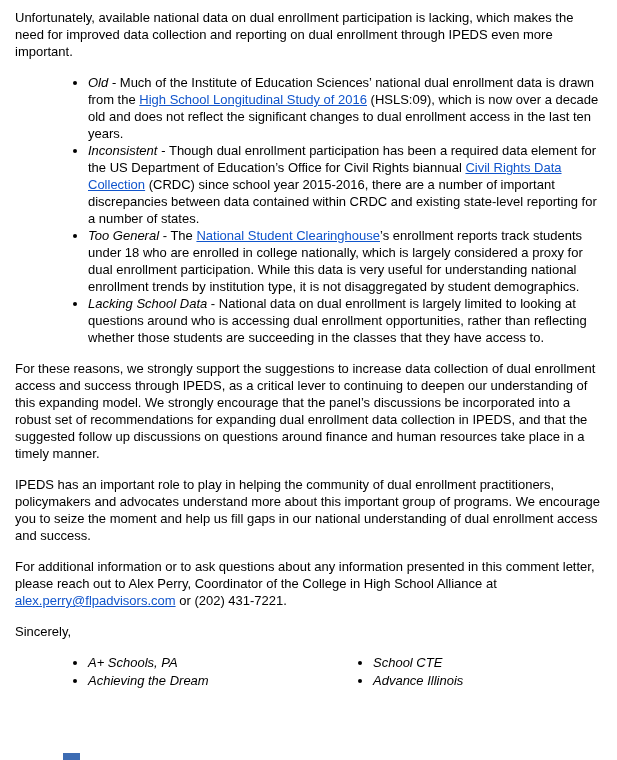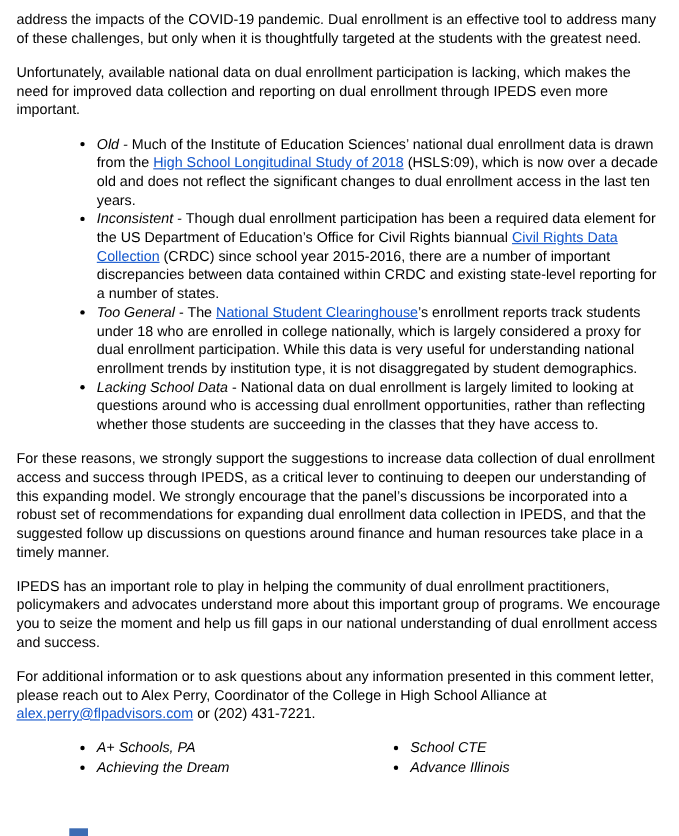--- a/index.html
+++ b/index.html
@@ -73,38 +73,38 @@
     width: 17px;
     height: 7px;
     background: var(--artifact-color, #3d6cb3);
   }
 </style>
 </head>
 <body>
 
 <div class="page">
 
-  <p>address the impacts of the COVID-19 pandemic. Dual enrollment is an effective tool to address many of these challenges, but only when it is thoughtfully targeted at the students with the greatest need.</p>
 
   <p>Unfortunately, available national data on dual enrollment participation is lacking, which makes the need for improved data collection and reporting on dual enrollment through IPEDS even more important.</p>
 
 
   <ul class="issues">
-    <li><span class="bi">Old - </span><span>Much of the Institute of Education Sciences’ national dual enrollment data is drawn from the </span><a href="#" class="doc-link">High School Longitudinal Study of 2018</a><span> (HSLS:09), which is now over a decade old and does not reflect the significant changes to dual enrollment access in the last ten years.</span></li>
+    <li><span class="bi">Old - </span><span>Much of the Institute of Education Sciences’ national dual enrollment data is drawn from the </span><a href="#" class="doc-link">High School Longitudinal Study of 2016</a><span> (HSLS:09), which is now over a decade old and does not reflect the significant changes to dual enrollment access in the last ten years.</span></li>
     <li><span class="bi">Inconsistent - </span><span>Though dual enrollment participation has been a required data element for the US Department of Education’s Office for Civil Rights biannual </span><a href="#" class="doc-link">Civil Rights Data Collection</a><span> (CRDC) since school year 2015-2016, there are a number of important discrepancies between data contained within CRDC and existing state-level reporting for a number of states.</span></li>
     <li><span class="bi">Too General</span><span> - The </span><a href="#" class="doc-link">National Student Clearinghouse</a><span>’s enrollment reports track students under 18 who are enrolled in college nationally, which is largely considered a proxy for dual enrollment participation. While this data is very useful for understanding national enrollment trends by institution type, it is not disaggregated by student demographics.</span></li>
     <li><span class="bi">Lacking School Data</span><span> - National data on dual enrollment is largely limited to looking at questions around who is accessing dual enrollment opportunities, rather than reflecting whether those students are succeeding in the classes that they have access to.</span></li>
   </ul>
 
   <p>For these reasons, we strongly support the suggestions to increase data collection of dual enrollment access and success through IPEDS, as a critical lever to continuing to deepen our understanding of this expanding model. We strongly encourage that the panel’s discussions be incorporated into a robust set of recommendations for expanding dual enrollment data collection in IPEDS, and that the suggested follow up discussions on questions around finance and human resources take place in a timely manner.</p>
 
   <p>IPEDS has an important role to play in helping the community of dual enrollment practitioners, policymakers and advocates understand more about this important group of programs. We encourage you to seize the moment and help us fill gaps in our national understanding of dual enrollment access and success.</p>
 
   <p><span>For additional information or to ask questions about any information presented in this comment letter, please reach out to Alex Perry, Coordinator of the College in High School Alliance at </span><a href="#" class="doc-link">alex.perry@flpadvisors.com</a><span> or (202) 431-7221.</span></p>
 
+  <p>Sincerely,</p>
 
   <div class="sig-row">
     <div class="sig-col sig-col-left">
       <ul>
         <li>A+ Schools, PA</li>
         <li>Achieving the Dream</li>
       </ul>
     </div>
     <div class="sig-col sig-col-right">
       <ul>

